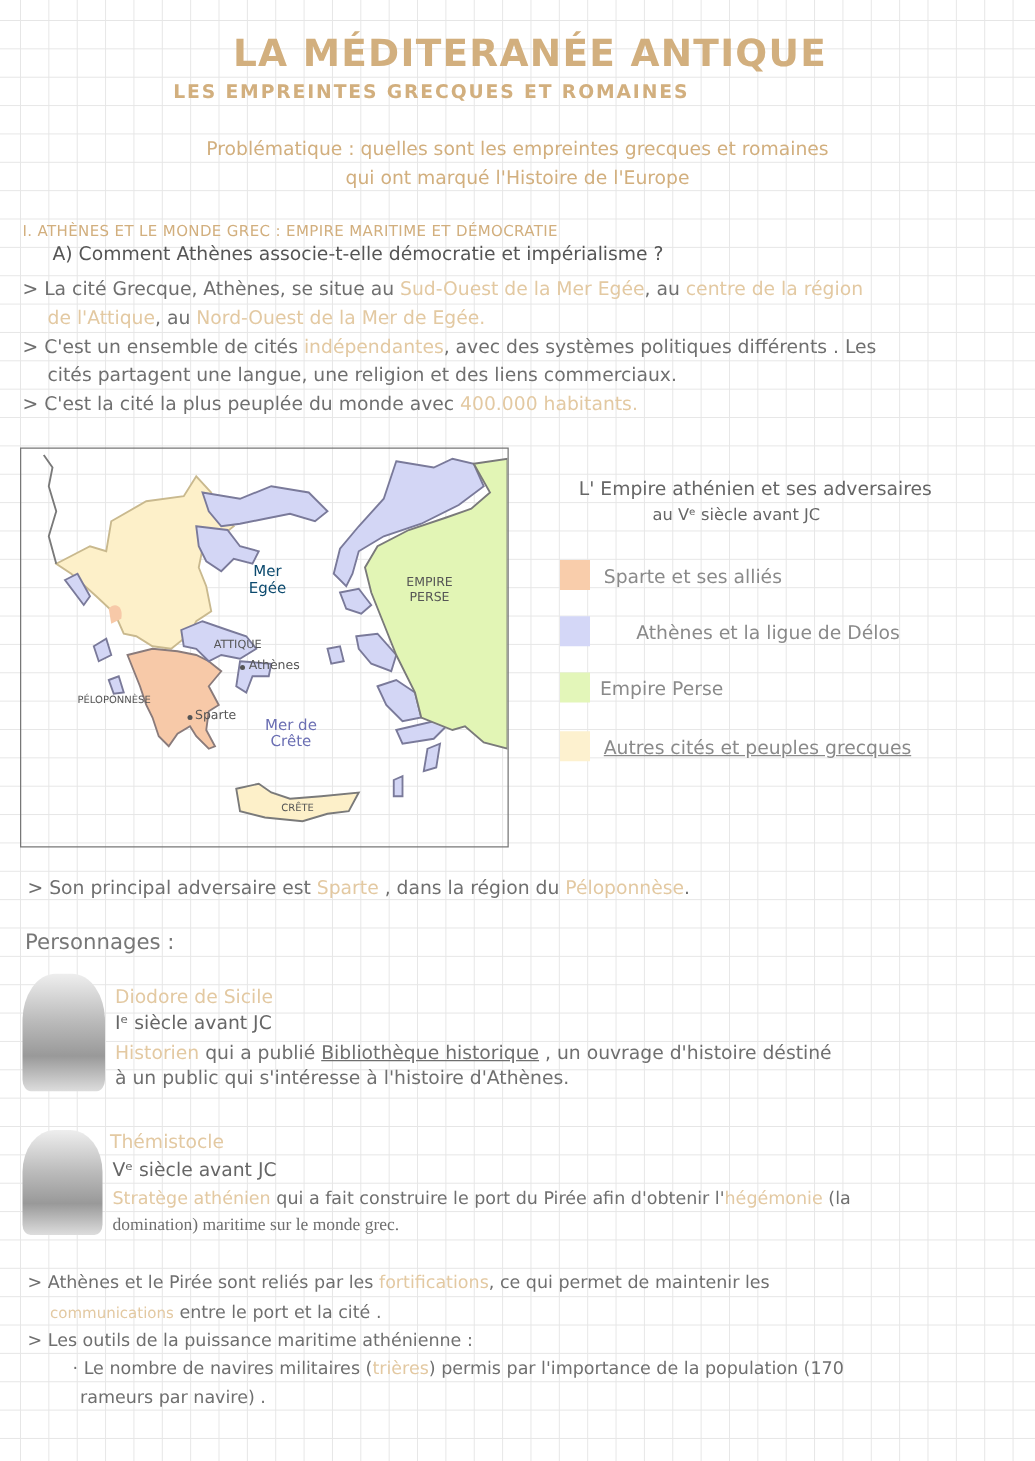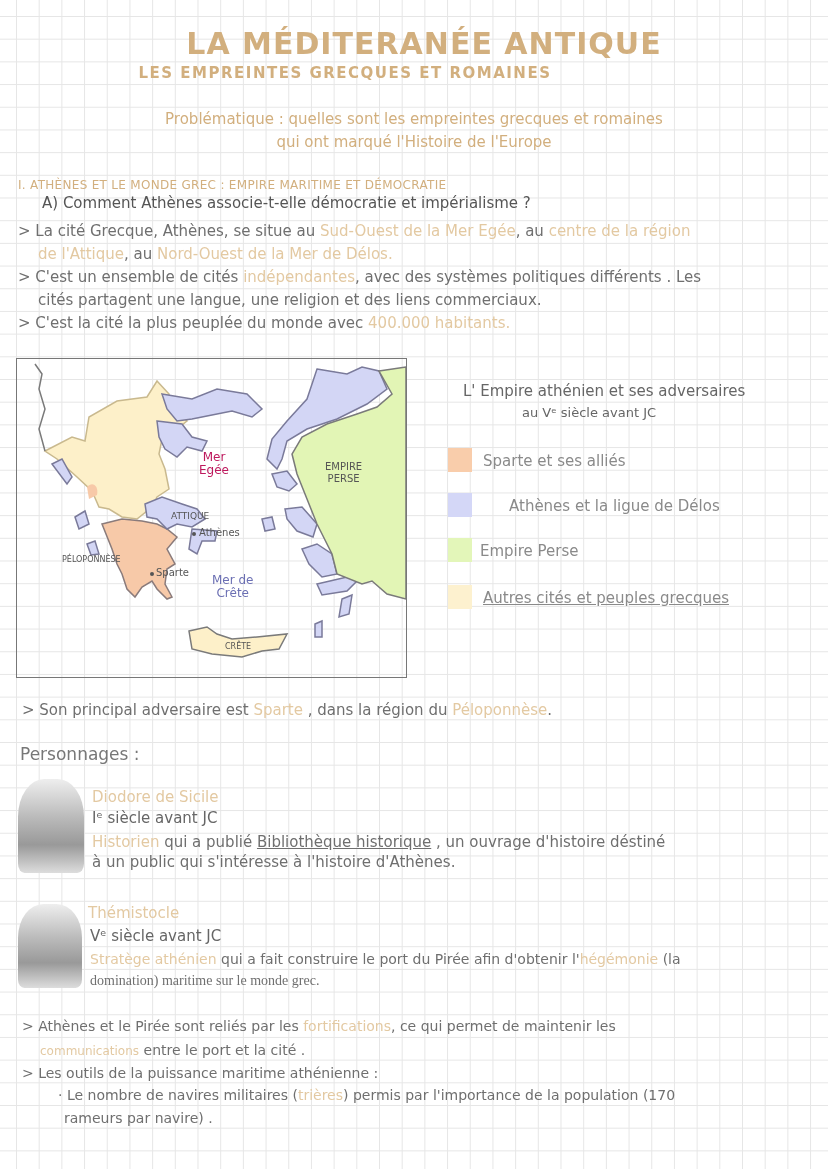--- a/index.html
+++ b/index.html
@@ -37,21 +37,21 @@
 <div class="abs prob" style="top:110px;">Problématique : quelles sont les empreintes grecques et romaines</div>
 <div class="abs prob" style="top:133px;">qui ont marqué  l'Histoire  de l'Europe</div>
 
 <div class="abs section">I. ATHÈNES ET LE MONDE GREC : EMPIRE MARITIME ET DÉMOCRATIE</div>
 <div class="abs question">A) Comment Athènes associe-t-elle démocratie et impérialisme ?</div>
 
 <div class="abs line" style="left:18px;top:222px;">
   <span>&gt; La cité Grecque, Athènes, se situe au </span><span class="gold-soft">Sud-Ouest de la Mer Egée</span><span>, au </span><span class="gold-soft">centre de la région</span>
 </div>
 <div class="abs line" style="left:38px;top:245px;">
-  <span class="gold-soft">de l'Attique</span><span>, au </span><span class="gold-soft">Nord-Ouest de la Mer de Délos.</span>
+  <span class="gold-soft">de l'Attique</span><span>, au </span><span class="gold-soft">Nord-Ouest de la Mer de Egée.</span>
 </div>
 <div class="abs line" style="left:18px;top:268px;">
   <span>&gt; C'est un ensemble de cités </span><span class="gold-soft">indépendantes</span><span>, avec des systèmes politiques différents . Les</span>
 </div>
 <div class="abs line" style="left:38px;top:291px;">cités partagent une langue, une religion et des liens commerciaux.</div>
 <div class="abs line" style="left:18px;top:314px;">
   <span>&gt; C'est la cité la plus peuplée du monde avec </span><span class="gold-soft">400.000 habitants.</span>
 </div>
 
 <div class="abs map-box">
@@ -82,21 +82,21 @@
     <path d="M362 12 L389 8 L389 240 L370 235 L355 222 L345 225 L320 215 L315 195 L300 165 L290 140 L280 115 L275 95 L285 78 L310 65 L340 55 L360 48 L375 35 Z" fill="#e2f5b5" stroke="#7a7a7a" stroke-width="1.5"></path>
 
     <path d="M172 272 L190 268 L200 275 L215 280 L240 278 L270 275 L262 290 L245 292 L225 298 L195 295 L175 290 Z" fill="#fdf0c9" stroke="#7a7a7a" stroke-width="1.5"></path>
 
     <path d="M18 5 L25 15 L22 30 L28 50 L22 70 L28 92" fill="none" stroke="#7a7a7a" stroke-width="1.5"></path>
 
     <circle cx="177" cy="175" r="2" fill="#555"></circle>
     <circle cx="135" cy="215" r="2" fill="#555"></circle>
   </svg>
 
-  <div class="abs" style="left:182px;top:92px;font-size:12px;color:#be185d;text-align:center;line-height:13px;">
+  <div class="abs" style="left:182px;top:92px;font-size:12px;color:#0c4a6e;text-align:center;line-height:13px;">
     <div>Mer</div>
     <div>Egée</div>
   </div>
   <div class="abs" style="left:308px;top:102px;font-size:10px;color:#555;text-align:center;line-height:12px;">
     <div>EMPIRE</div>
     <div>PERSE</div>
   </div>
   <div class="abs" style="left:154px;top:152px;font-size:9px;color:#555;">ATTIQUE</div>
   <div class="abs" style="left:182px;top:168px;font-size:10px;color:#555;">Athènes</div>
   <div class="abs" style="left:45px;top:196px;font-size:8px;color:#555;">PÉLOPONNÈSE</div>

